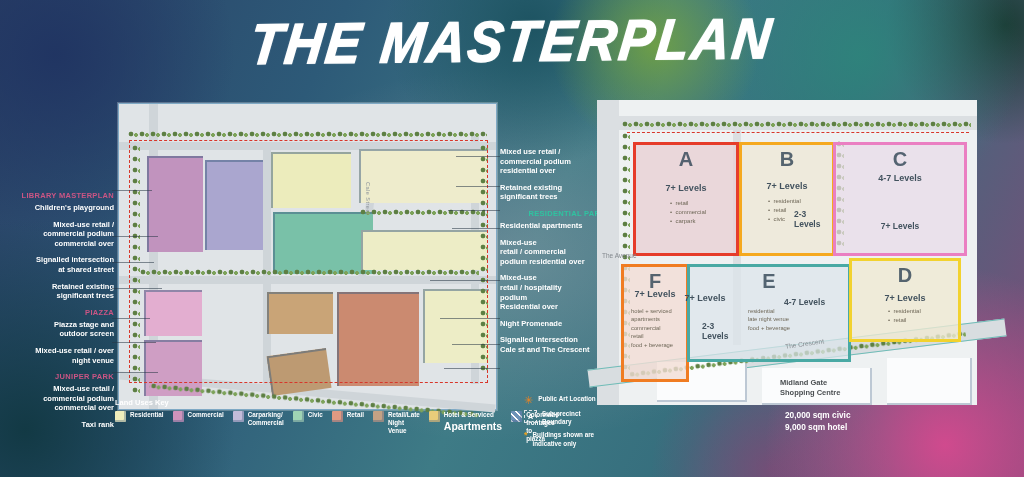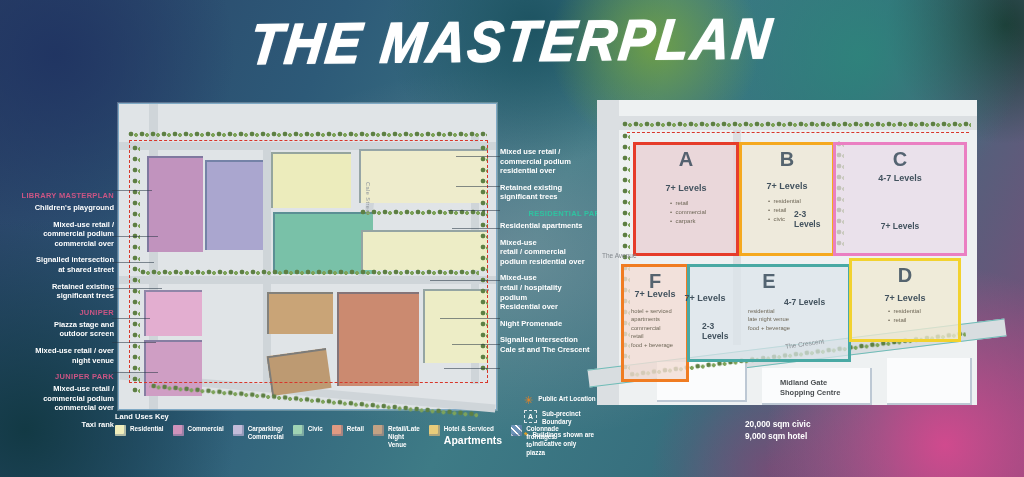--- a/index.html
+++ b/index.html
@@ -52,60 +52,60 @@
   .precinct{position:absolute;border-style:solid;border-width:3px;}
   .p-letter{position:absolute;top:3px;left:0;right:0;text-align:center;
     font-size:20px;font-weight:bold;color:rgba(58,76,92,.85);}
   .p-levels{position:absolute;left:0;right:0;text-align:center;font-size:9px;font-weight:bold;color:#42525e;}
   .p-bullets{position:absolute;font-size:6px;color:#6e6757;line-height:1.5;text-align:left;}
   .p-sub,.p-mid{position:absolute;font-size:8.5px;font-weight:bold;color:#42525e;white-space:pre-line;line-height:1.2;}
   .p-list{position:absolute;font-size:5.8px;color:#6e6757;line-height:1.45;white-space:pre-line;text-align:left;}
   .rm-label{position:absolute;font-size:6.5px;color:#82888d;}
   .rm-label.dark{font-size:7.5px;font-weight:bold;color:#4b4f52;white-space:pre-line;line-height:1.35;}
   
-  .legend{position:absolute;left:115px;top:412px;width:395px;color:#fff;}
+  .legend{position:absolute;left:115px;top:398px;width:395px;color:#fff;}
   .legend-title{font-size:7.5px;font-weight:bold;margin-bottom:4px;}
   .legend-items{display:flex;align-items:flex-start;gap:9px;}
   .legend-item{display:flex;gap:4px;align-items:flex-start;}
   .swatch{width:11px;height:11px;flex:0 0 auto;border-radius:1px;
     box-shadow:inset -2px -2px 0 rgba(62,93,128,.35);}
   .swatch.hatch{background:repeating-linear-gradient(45deg,#ffffff 0 2px,#6d93b8 2px 5px);}
   .legend-label{font-size:6.3px;font-weight:bold;line-height:1.25;white-space:pre-line;}
   .legend-label .big{font-size:10.5px;display:block;margin-top:1px;}
   
   .notes{position:absolute;left:524px;top:395px;width:80px;color:#fff;}
   .note-row{display:flex;gap:5px;align-items:flex-start;margin-bottom:5px;}
   .note-row span.txt{font-size:6.3px;font-weight:bold;line-height:1.3;white-space:pre-line;}
   .art-icon{color:#f0841f;font-size:11px;line-height:10px;}
   .subp-box{width:11px;height:11px;border:1px dashed #dfe5e9;flex:0 0 auto;display:flex;
     align-items:center;justify-content:center;font-size:7px;font-weight:bold;color:#fff;}
   .ast{color:#f0a41f;font-size:9px;font-weight:bold;line-height:8px;}
   .density{position:absolute;color:#fff;font-size:8.3px;font-weight:bold;line-height:1.45;}
   .density-left{left:598px;top:404px;}
-  .density-right{left:745px;top:409px;margin-top:9px;}
+  .density-right{left:785px;top:409px;}
 </style>
 </head>
 <body>
 
 <div class="slide">
   <div class="bg"></div>
 
   <h1 class="title">THE MASTERPLAN</h1>
 
   <div class="left-col" id="left-col">
       <div class="ann-h">LIBRARY MASTERPLAN</div>
       <div class="ann-i">Children's playground</div>
       <div class="ann-i">Mixed-use retail /
 commercial podium
 commercial over</div>
       <div class="ann-i">Signalled intersection
 at shared street</div>
       <div class="ann-i">Retained existing
 significant trees</div>
-      <div class="ann-h">JUNIPER</div>
+      <div class="ann-h">PIAZZA</div>
       <div class="ann-i">Piazza stage and
 outdoor screen</div>
       <div class="ann-i">Mixed-use retail / over
 night venue</div>
       <div class="ann-h">JUNIPER PARK</div>
       <div class="ann-i">Mixed-use retail /
 commercial podium
 commercial over</div>
       <div class="ann-i">Taxi rank</div>
     </div>

